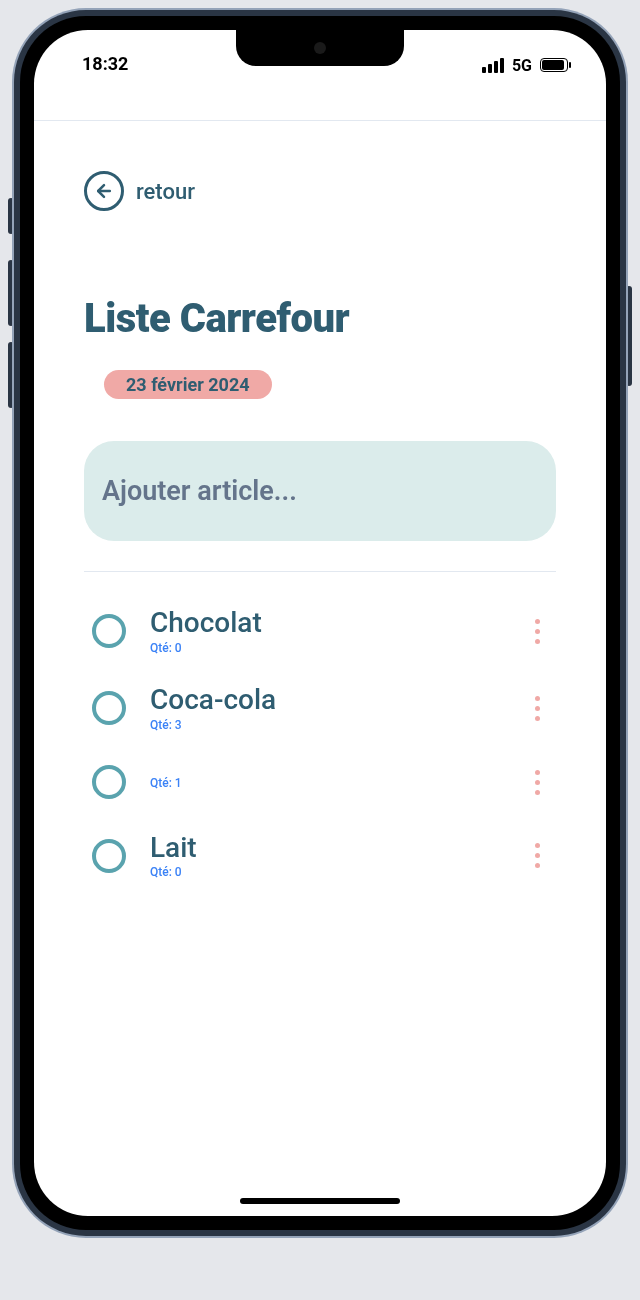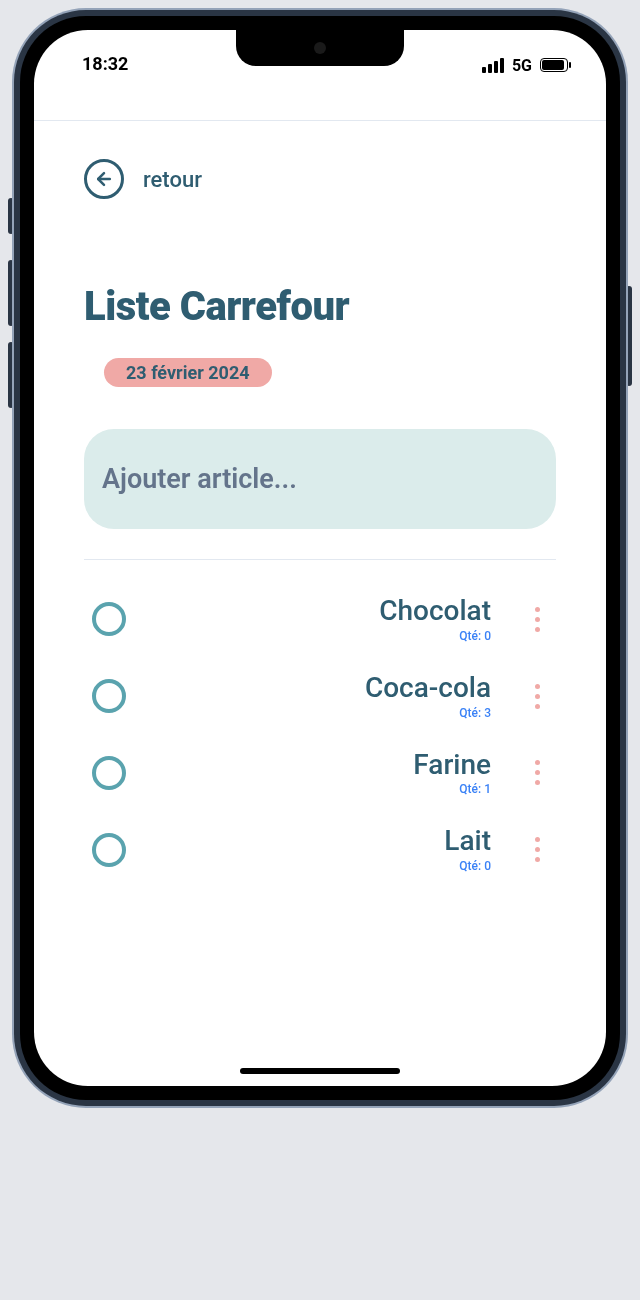--- a/index.html
+++ b/index.html
@@ -9,21 +9,21 @@
     background: #e5e7eb;
     font-family: -apple-system, BlinkMacSystemFont, "Segoe UI", Roboto, Helvetica, Arial, sans-serif;
     position: relative;
     overflow: hidden;
   }
   .phone-frame {
     position: absolute;
     top: 10px;
     left: 14px;
     width: 612px;
-    height: 1096px;
+    height: 1226px;
     background: #2a3544;
     border-radius: 72px;
     box-shadow: 0 0 0 2px #94a3b8;
   }
   .phone-inner {
     position: absolute;
     top: 6px;
     left: 6px;
     right: 6px;
     bottom: 6px;
@@ -146,22 +146,22 @@
     margin: 36px 0 0 0;
   }
 
   .content {
     padding: 0 50px;
   }
 
   .back-row {
     display: flex;
     align-items: center;
-    gap: 19px;
-    margin-top: 38px;
+    gap: 12px;
+    margin-top: 50px;
     cursor: pointer;
   }
   .back-circle {
     width: 40px;
     height: 40px;
     border: 3px solid #2f5d71;
     border-radius: 50%;
     display: flex;
     align-items: center;
     justify-content: center;
@@ -209,23 +209,22 @@
     margin-top: 30px;
   }
 
   .items {
     margin-top: 36px;
     padding: 0 8px;
   }
   .item {
     display: flex;
     align-items: center;
-    gap: 36px;
+    gap: 24px;
     margin-bottom: 30px;
-    text-align: right;
   }
   .check {
     width: 34px;
     height: 34px;
     border: 4px solid #5aa3ae;
     border-radius: 50%;
     flex-shrink: 0;
   }
   .item-text {
     flex: 1;
@@ -340,21 +339,20 @@
               </div>
               <div class="dots">
                 <span></span>
                 <span></span>
                 <span></span>
               </div>
             </div>
             <div class="item">
               <div class="check"></div>
               <div class="item-text">
-                <div class="item-name">Farine</div>
                 <div class="item-qty">Qté: 1</div>
               </div>
               <div class="dots">
                 <span></span>
                 <span></span>
                 <span></span>
               </div>
             </div>
             <div class="item">
               <div class="check"></div>

